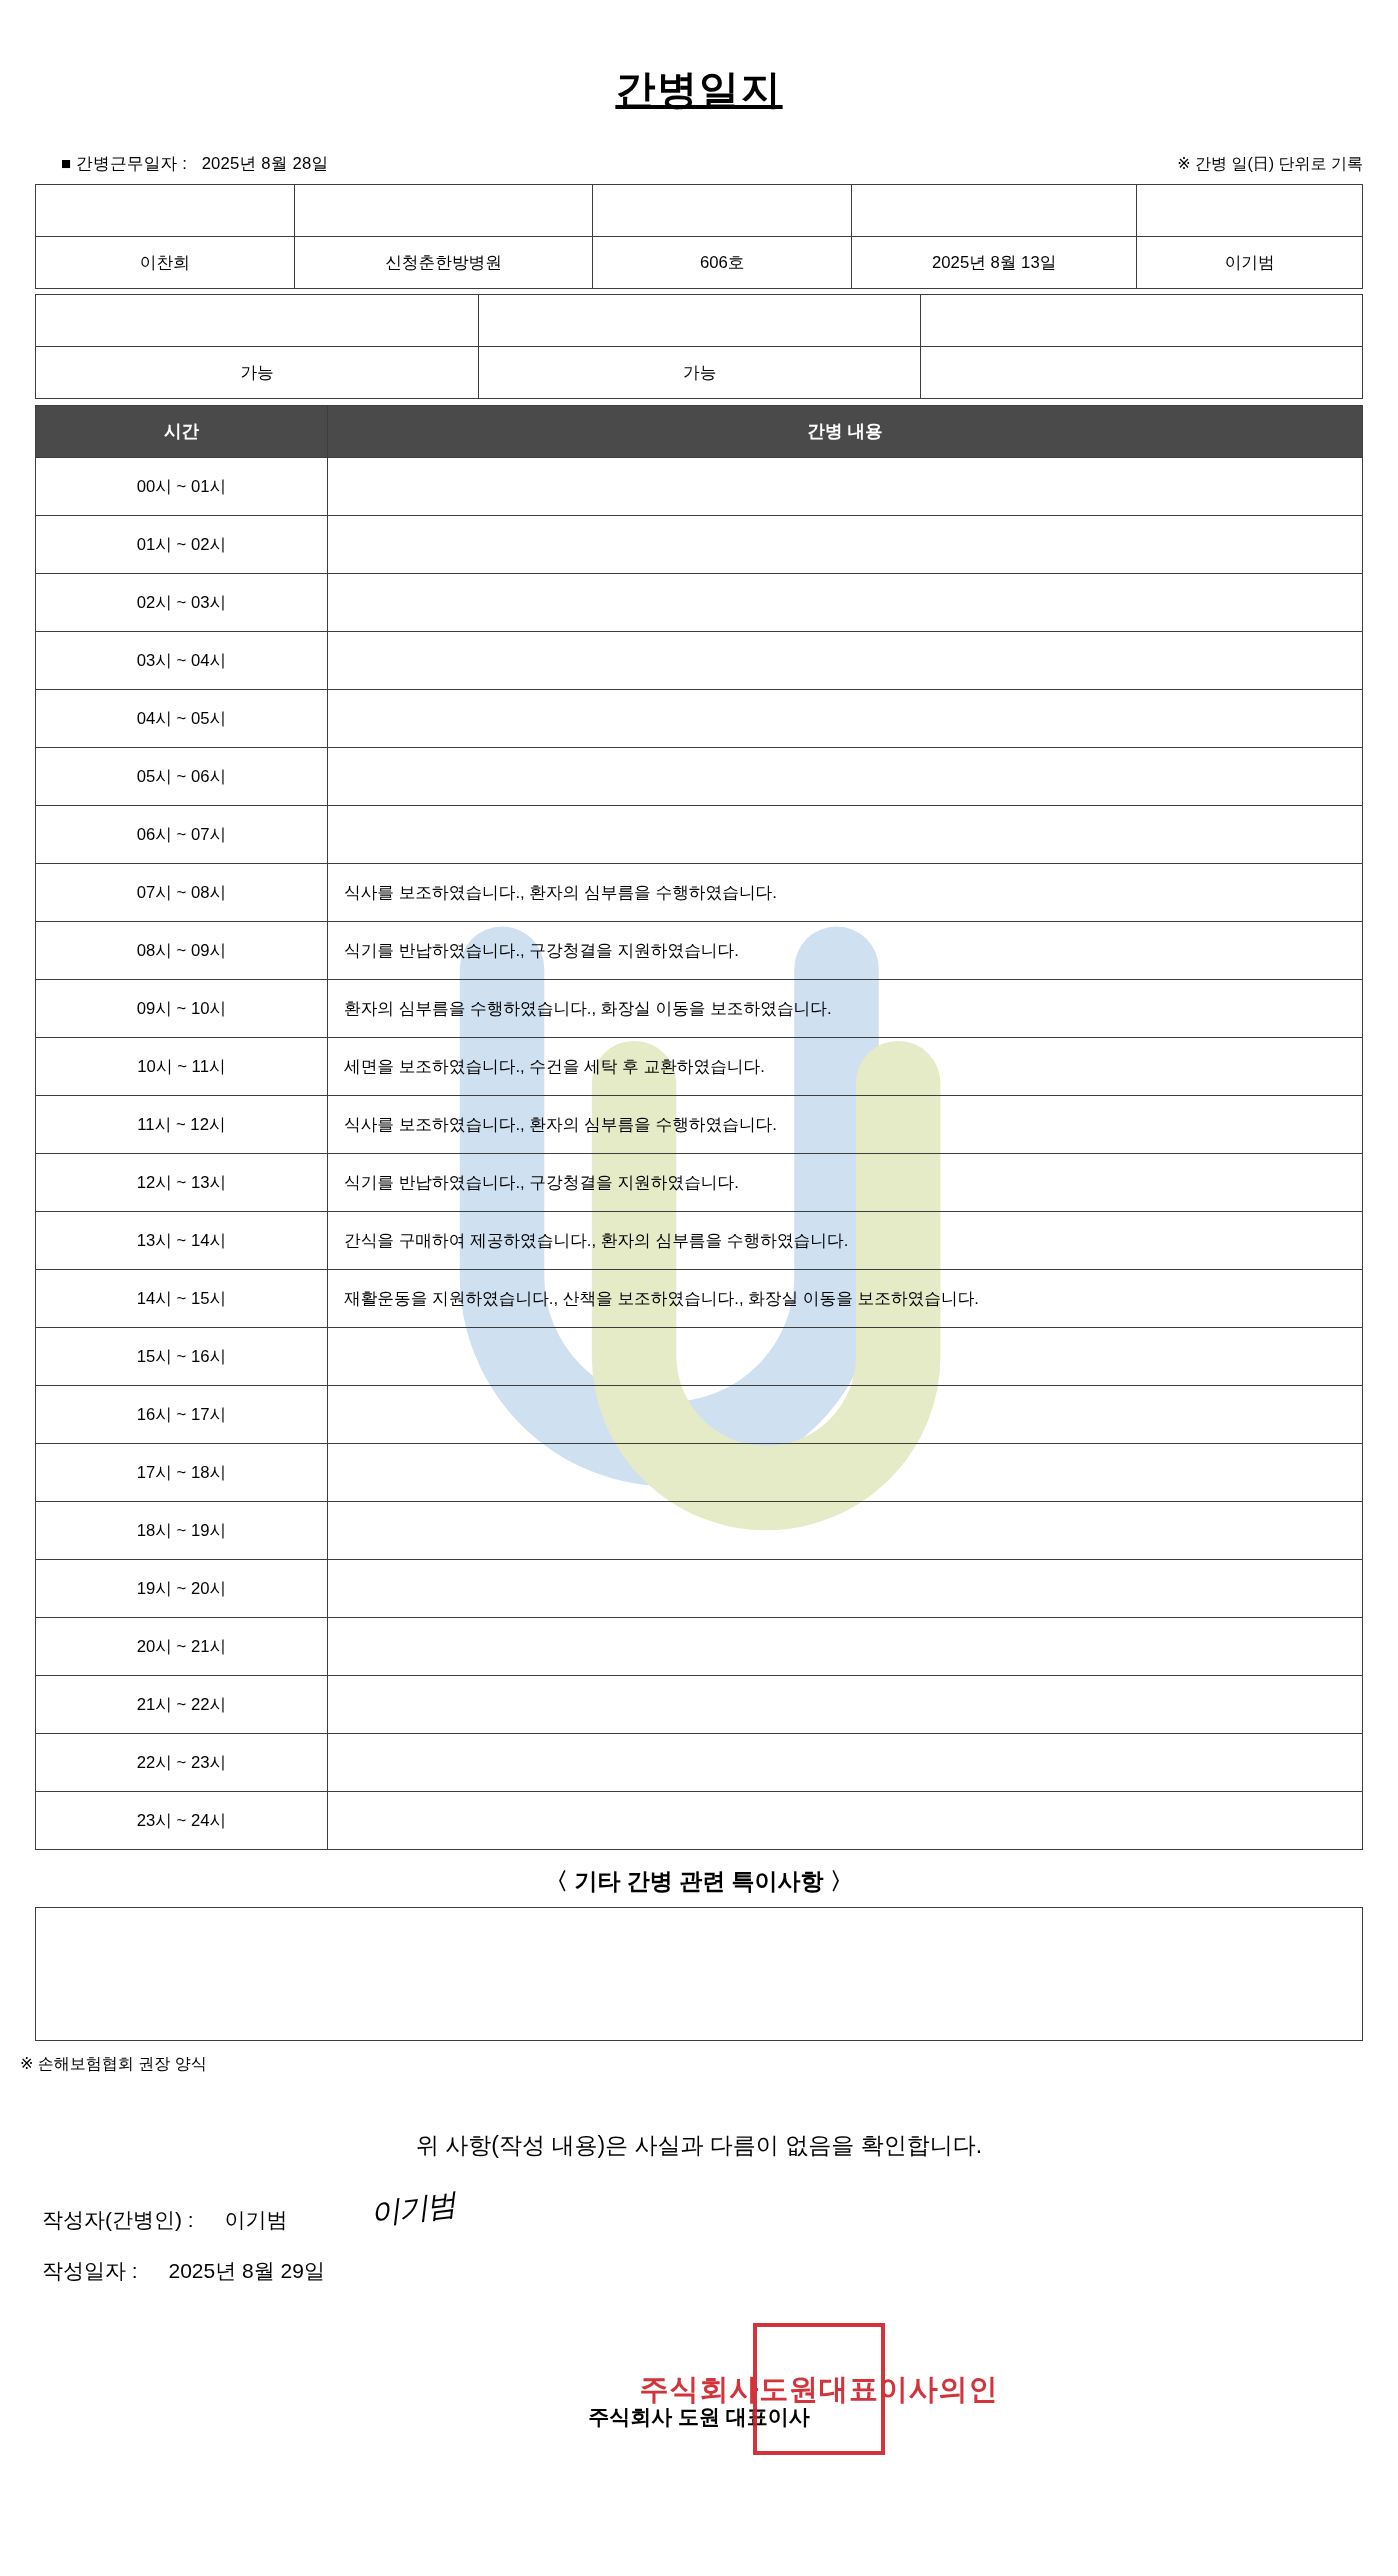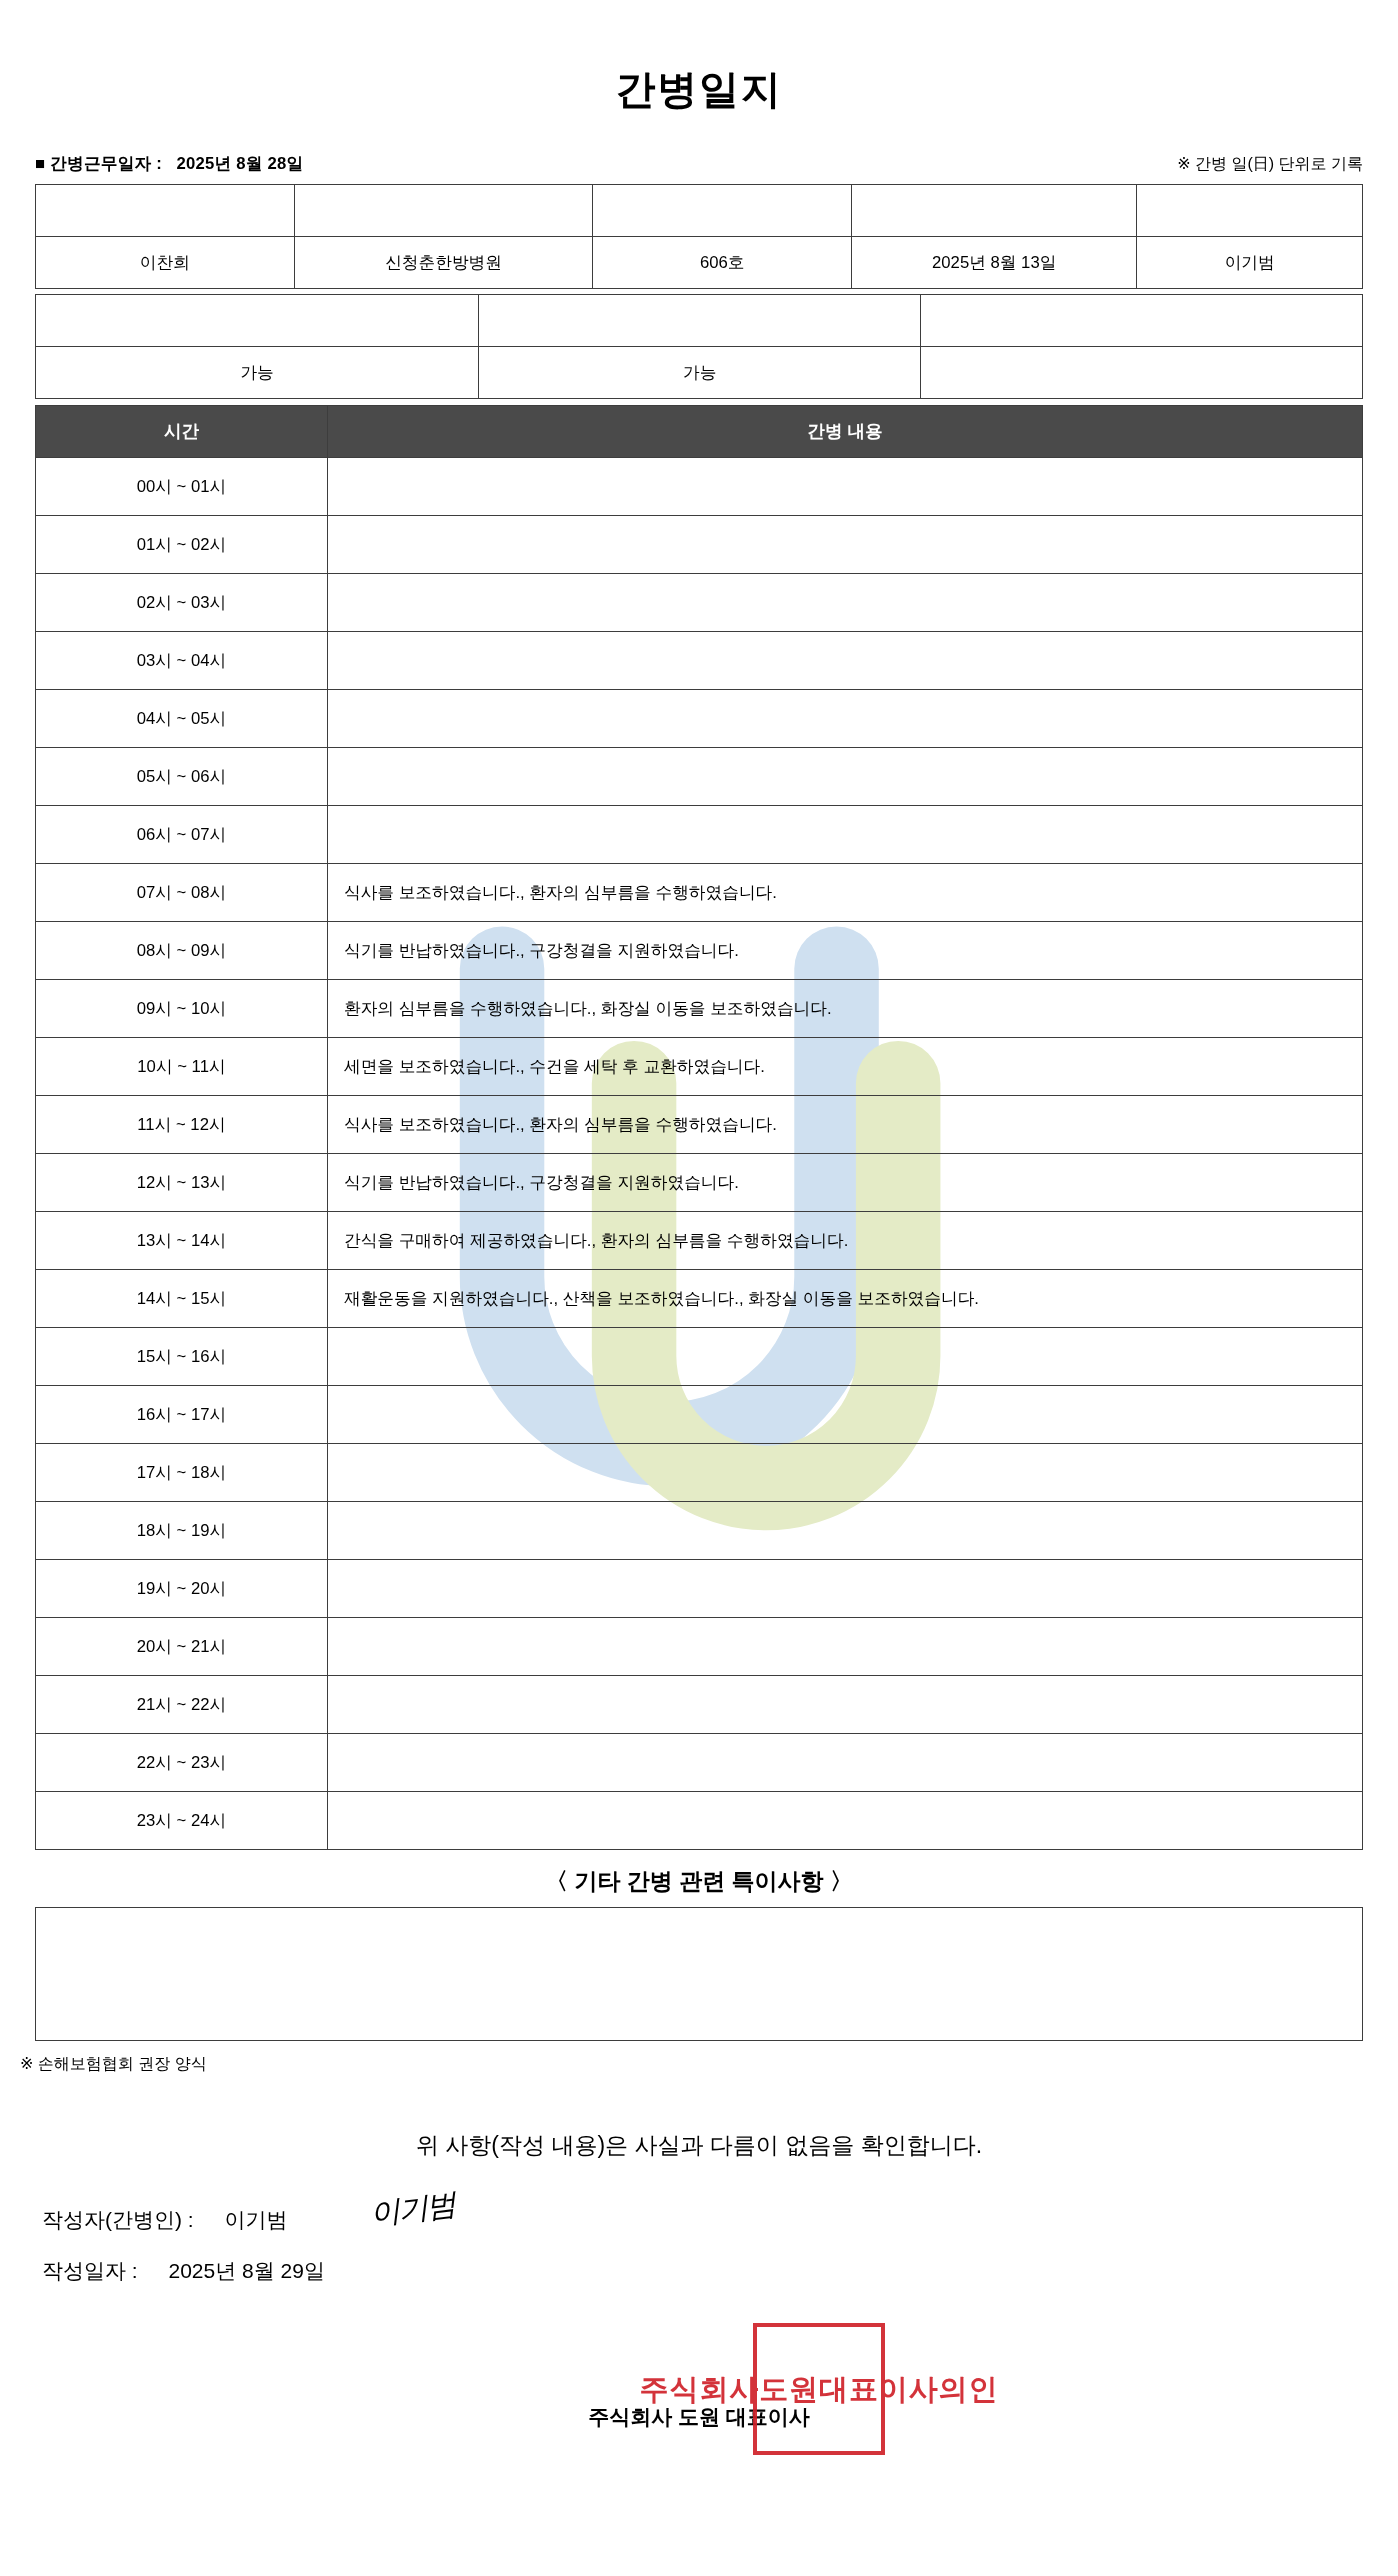--- a/index.html
+++ b/index.html
@@ -33,29 +33,30 @@
   }
   .content { position: relative; z-index: 2; }
 
   .doc-title {
     text-align: center;
     font-size: 40px;
     font-weight: bold;
     letter-spacing: 1.8px;
     padding-top: 62px;
     padding-bottom: 19.4px;
+    text-decoration: underline;
   }
   .meta-row {
     display: flex;
     justify-content: space-between;
     align-items: flex-end;
     padding: 16px 35px 8.8px 35px;
     font-size: 16.7px;
   }
-  .meta-left { font-weight: bold; letter-spacing: 0.2px; }
+  .meta-left { font-weight: normal; letter-spacing: 0.2px; margin-left: 26px; }
   .meta-right { font-size: 16px; }
 
   table.grid {
     border-collapse: collapse;
     table-layout: fixed;
     margin: 0 35px;
     width: calc(100% - 70px);
     border-radius: 29px;
   }
   table.grid td, table.grid th {

